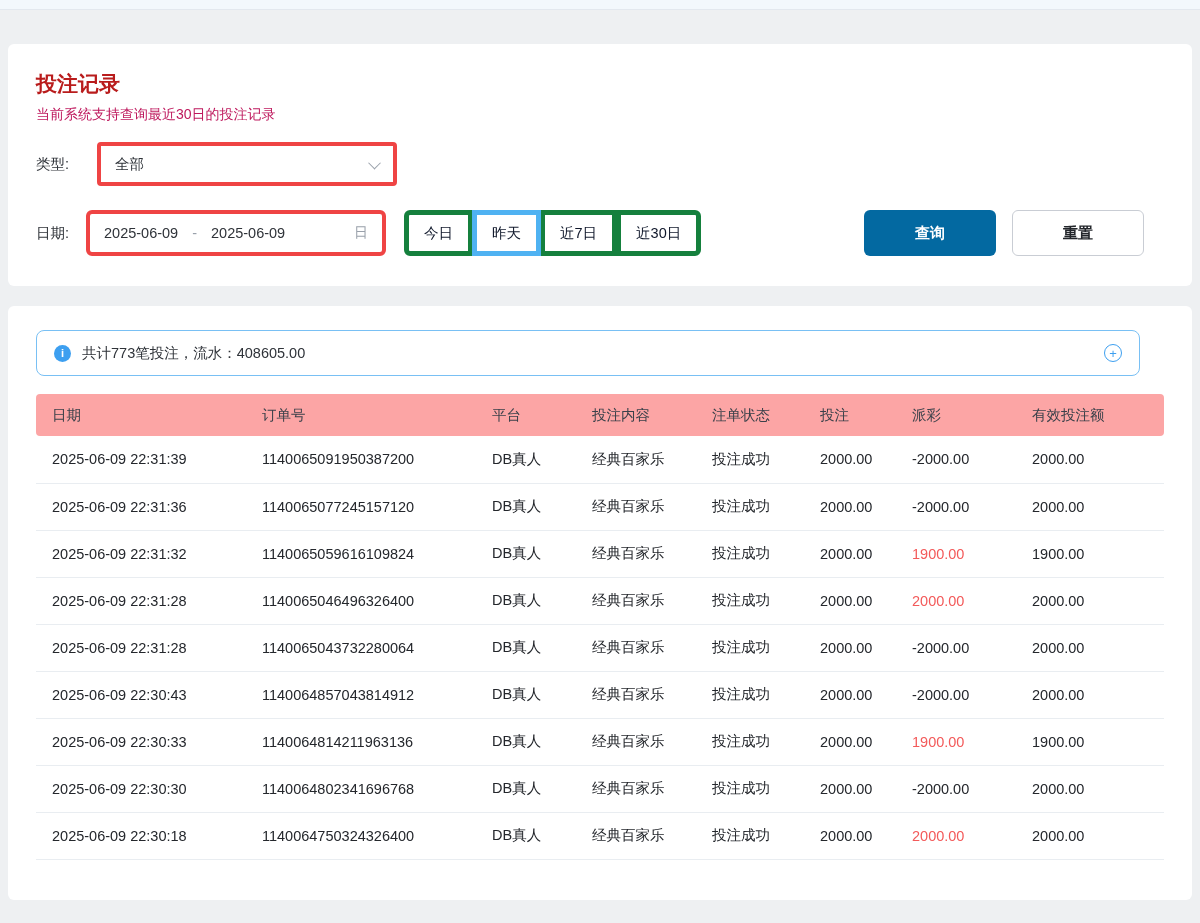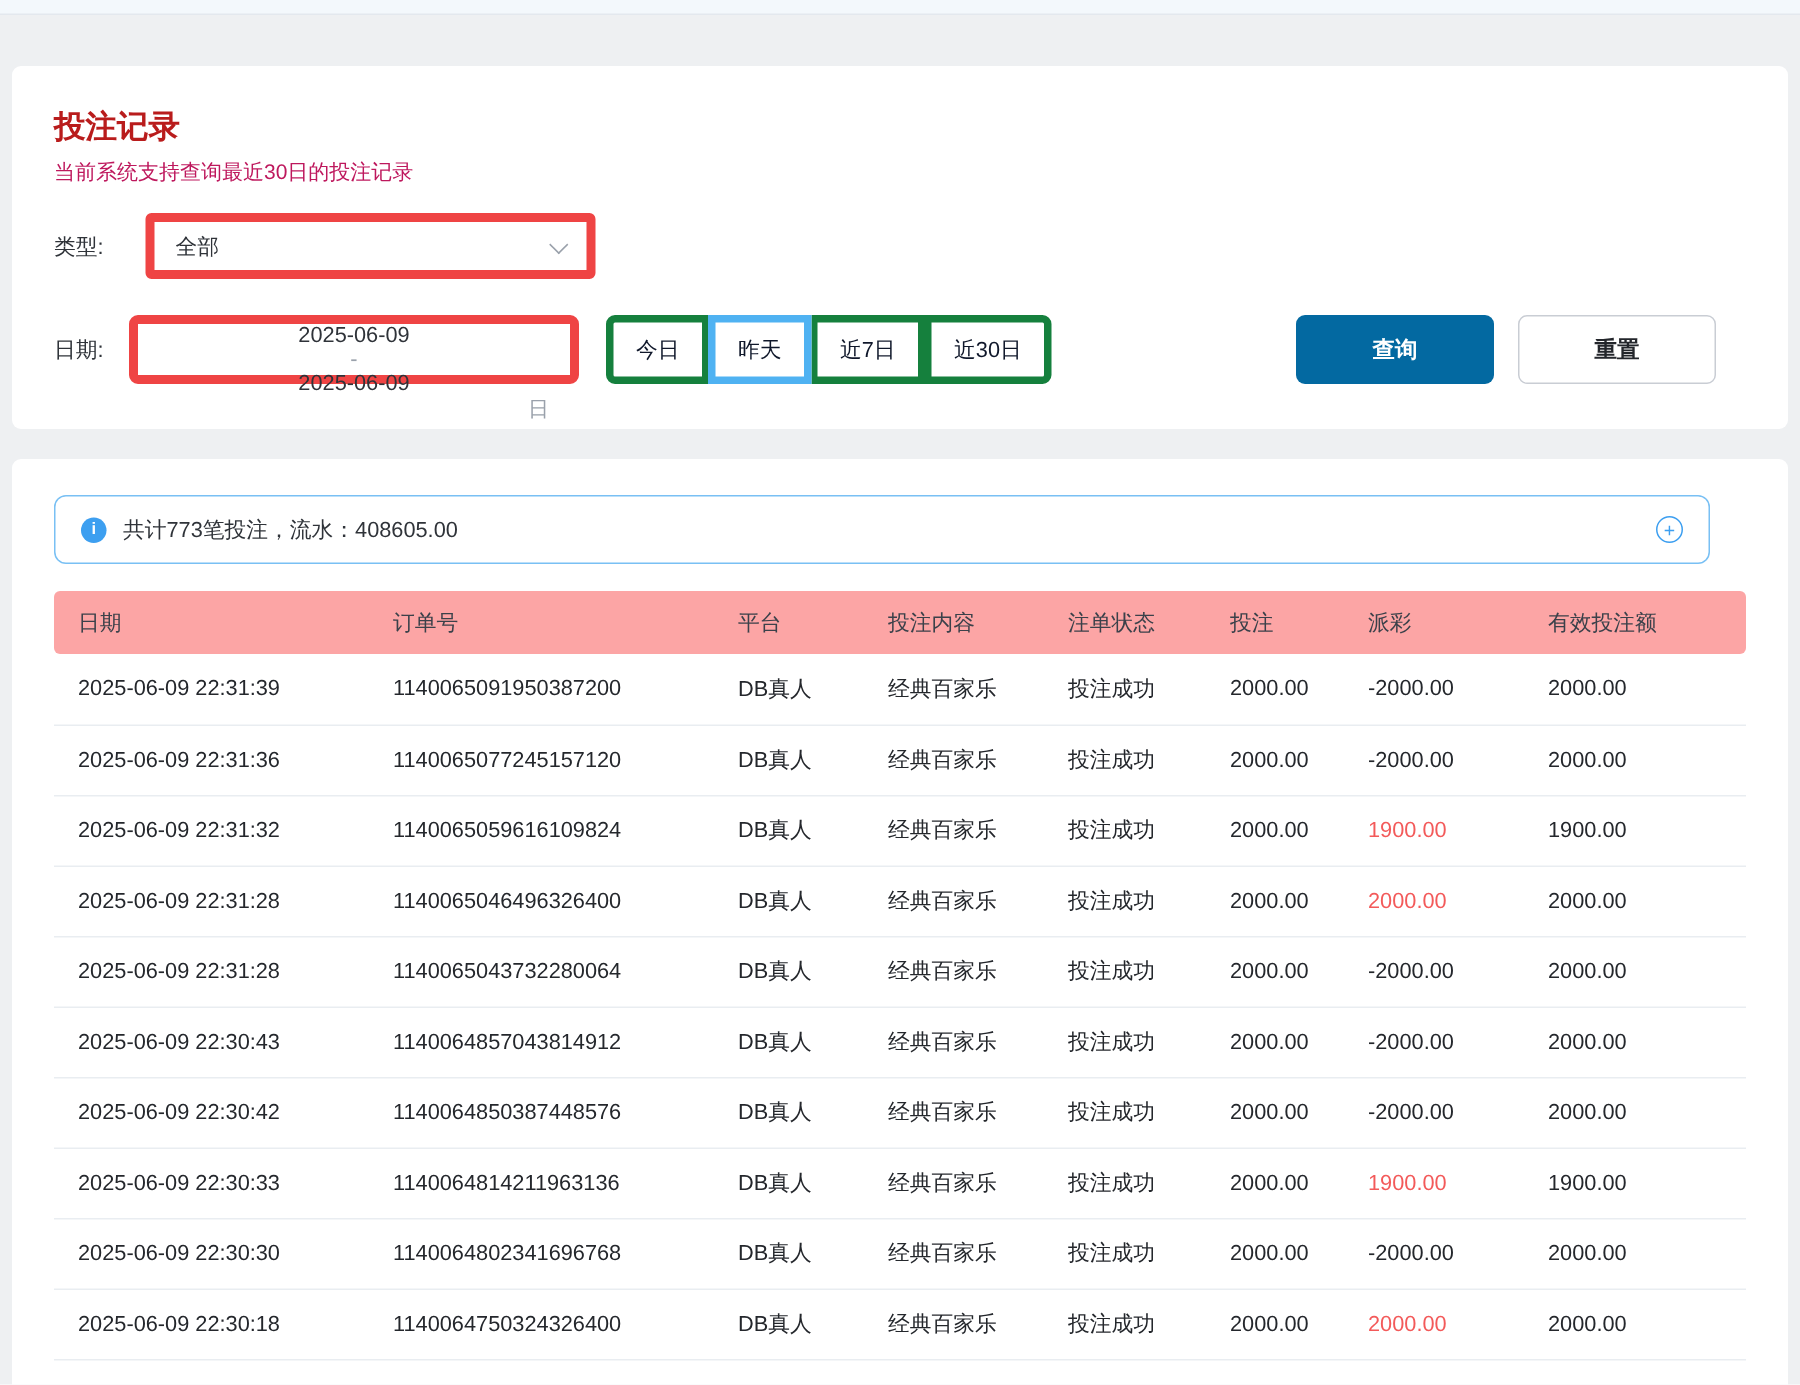--- a/index.html
+++ b/index.html
@@ -19,25 +19,25 @@
   .page-title { font-size:21px; font-weight:700; color:#b91c1c; }
   .page-subtitle { margin-top:8px; font-size:14px; color:#be185d; }
 
   .filter-row { display:flex; align-items:center; }
   .row-type { margin-top:18px;gap:11px; }
   .row-date { margin-top:24px; }
   .filter-label { width:50px; font-size:14.5px; color:#2f3339; flex:0 0 50px; }
 
   .select-box, .date-box {
     width:300px; height:44px; background:#fff;
-    border:6px solid #ef4444; border-radius:4px;
+    border:4px solid #ef4444; border-radius:4px;
     display:flex; align-items:center; padding:0 14px;
     font-size:14.5px; color:#2f3339; cursor:pointer;
   }
-  .date-box { height:46px; border-radius:6px;flex-direction:column; }
+  .date-box { height:46px; border-radius:6px; }
   .chevron {
     margin-left:auto; width:9px; height:9px;
     border-left:1.5px solid #9aa1ab; border-bottom:1.5px solid #9aa1ab;
     transform:rotate(-45deg) translate(1px,-1px);
   }
   .date-sep { color:#9aa1ab; margin:0 14px; }
   .calendar-glyph { margin-left:auto; color:#9aa1ab; font-size:14px; }
 
   .range-group { display:flex; margin-left:18px; }
   .range-btn {
@@ -212,30 +212,20 @@
           <td>2025-06-09 22:30:43</td>
           <td>1140064857043814912</td>
           <td>DB真人</td>
           <td>经典百家乐</td>
           <td>投注成功</td>
           <td>2000.00</td>
           <td>-2000.00</td>
           <td>2000.00</td>
         </tr>
         <tr>
-          <td>2025-06-09 22:30:42</td>
-          <td>1140064850387448576</td>
-          <td>DB真人</td>
-          <td>经典百家乐</td>
-          <td>投注成功</td>
-          <td>2000.00</td>
-          <td>-2000.00</td>
-          <td>2000.00</td>
-        </tr>
-        <tr>
           <td>2025-06-09 22:30:33</td>
           <td>1140064814211963136</td>
           <td>DB真人</td>
           <td>经典百家乐</td>
           <td>投注成功</td>
           <td>2000.00</td>
           <td class="red">1900.00</td>
           <td>1900.00</td>
         </tr>
         <tr>

